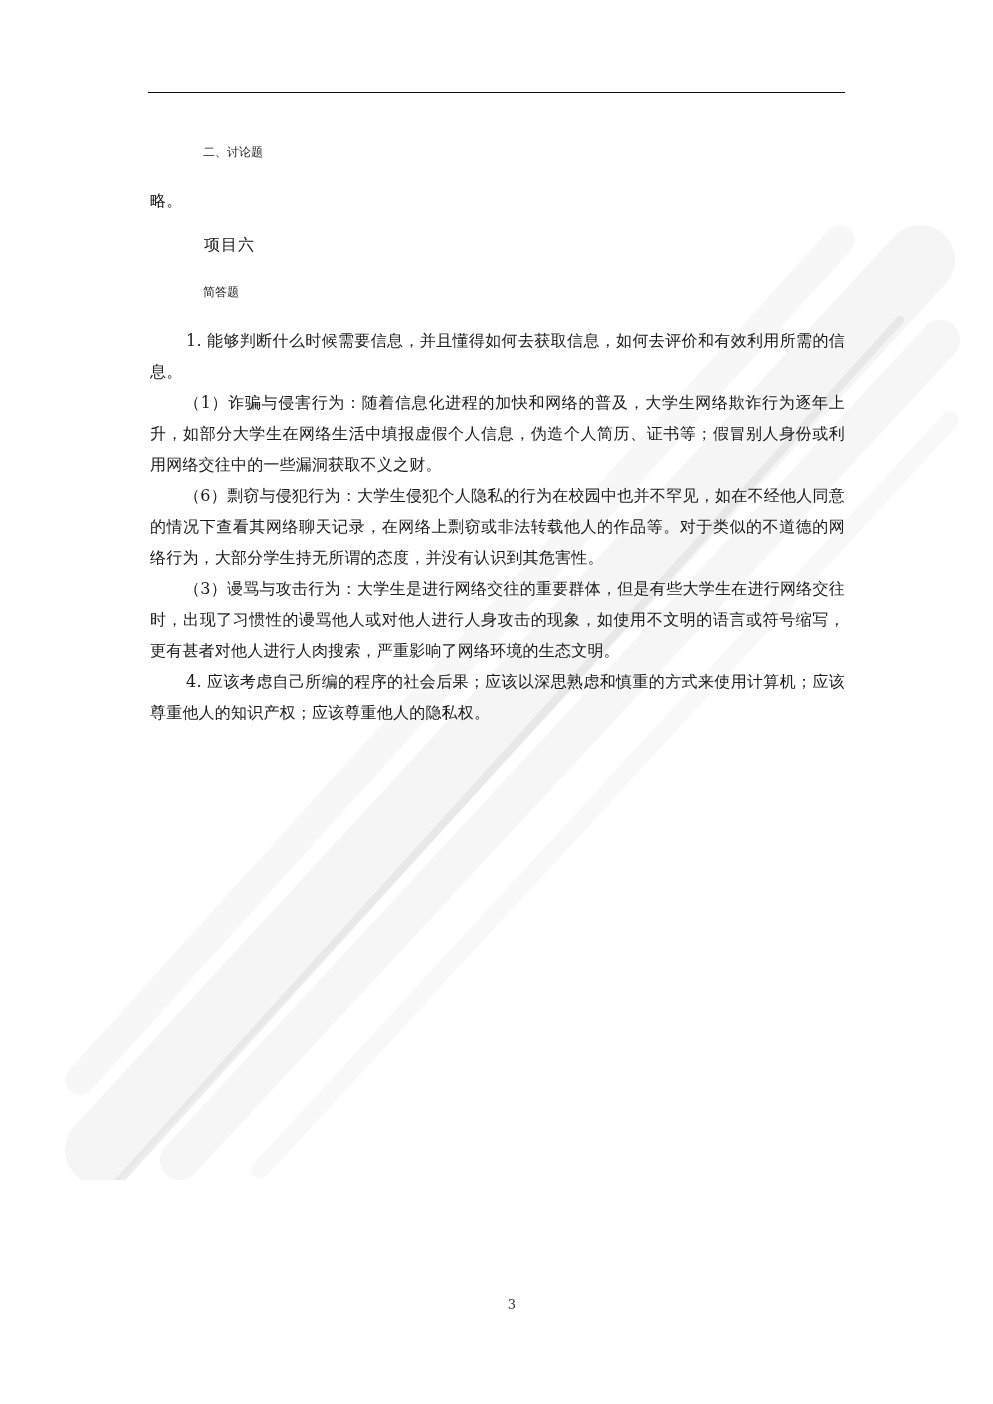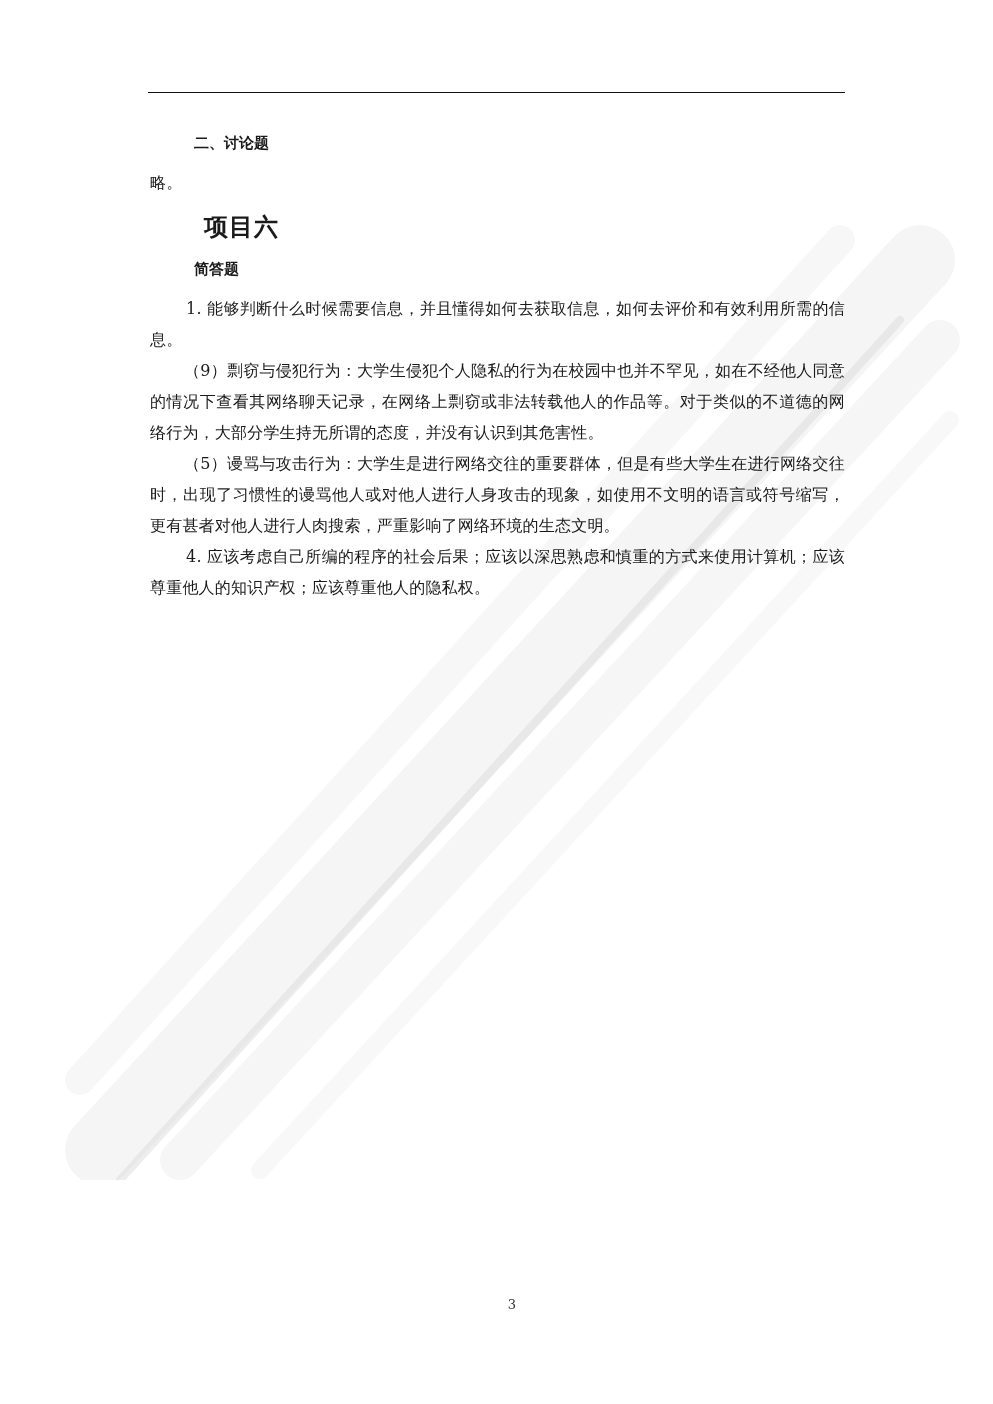--- a/index.html
+++ b/index.html
@@ -44,31 +44,30 @@
     font-size: 16px;
     line-height: 31px;
     margin: 0;
     text-align: justify;
     text-align-last: left;
     letter-spacing: 0.2px;
   }
   .indent { text-indent: 36px; }
   .indent-small { text-indent: 34px; }
   .section-sub {
-    font-size: 15px;
+    font-size: 12px;
     line-height: 31px;
-    margin: 8px;
+    margin: 17px;
     padding-left: 36px;
-    font-weight: bold;
   }
   .noindent { text-indent: 0; }
   .project-title {
     font-family: "DejaVu Sans", "Liberation Sans", sans-serif;
-    font-weight: bold;
-    font-size: 24px;
+    font-weight: normal;
+    font-size: 16px;
     line-height: 30px;
     margin: 14px 0 12px 54px;
     letter-spacing: 1px;
   }
   .page-number {
     position: absolute;
     left: 0;
     width: 1024px;
     top: 1297px;
     text-align: center;
@@ -93,18 +92,19 @@
 <div class="header-rule"></div>
 
 <div class="content">
   <p class="section-sub">二、讨论题</p>
   <p class="line noindent">略。</p>
 
   <h1 class="project-title">项目六</h1>
 
   <p class="section-sub">简答题</p>
   <p class="line indent">1. 能够判断什么时候需要信息，并且懂得如何去获取信息，如何去评价和有效利用所需的信息。</p>
-  <p class="line indent-small">（9）剽窃与侵犯行为：大学生侵犯个人隐私的行为在校园中也并不罕见，如在不经他人同意的情况下查看其网络聊天记录，在网络上剽窃或非法转载他人的作品等。对于类似的不道德的网络行为，大部分学生持无所谓的态度，并没有认识到其危害性。</p>
-  <p class="line indent-small">（5）谩骂与攻击行为：大学生是进行网络交往的重要群体，但是有些大学生在进行网络交往时，出现了习惯性的谩骂他人或对他人进行人身攻击的现象，如使用不文明的语言或符号缩写，更有甚者对他人进行人肉搜索，严重影响了网络环境的生态文明。</p>
+  <p class="line indent-small">（1）诈骗与侵害行为：随着信息化进程的加快和网络的普及，大学生网络欺诈行为逐年上升，如部分大学生在网络生活中填报虚假个人信息，伪造个人简历、证书等；假冒别人身份或利用网络交往中的一些漏洞获取不义之财。</p>
+  <p class="line indent-small">（6）剽窃与侵犯行为：大学生侵犯个人隐私的行为在校园中也并不罕见，如在不经他人同意的情况下查看其网络聊天记录，在网络上剽窃或非法转载他人的作品等。对于类似的不道德的网络行为，大部分学生持无所谓的态度，并没有认识到其危害性。</p>
+  <p class="line indent-small">（3）谩骂与攻击行为：大学生是进行网络交往的重要群体，但是有些大学生在进行网络交往时，出现了习惯性的谩骂他人或对他人进行人身攻击的现象，如使用不文明的语言或符号缩写，更有甚者对他人进行人肉搜索，严重影响了网络环境的生态文明。</p>
   <p class="line indent">4. 应该考虑自己所编的程序的社会后果；应该以深思熟虑和慎重的方式来使用计算机；应该尊重他人的知识产权；应该尊重他人的隐私权。</p>
 </div>
 
 <div class="page-number">3</div>
 
 </body></html>

